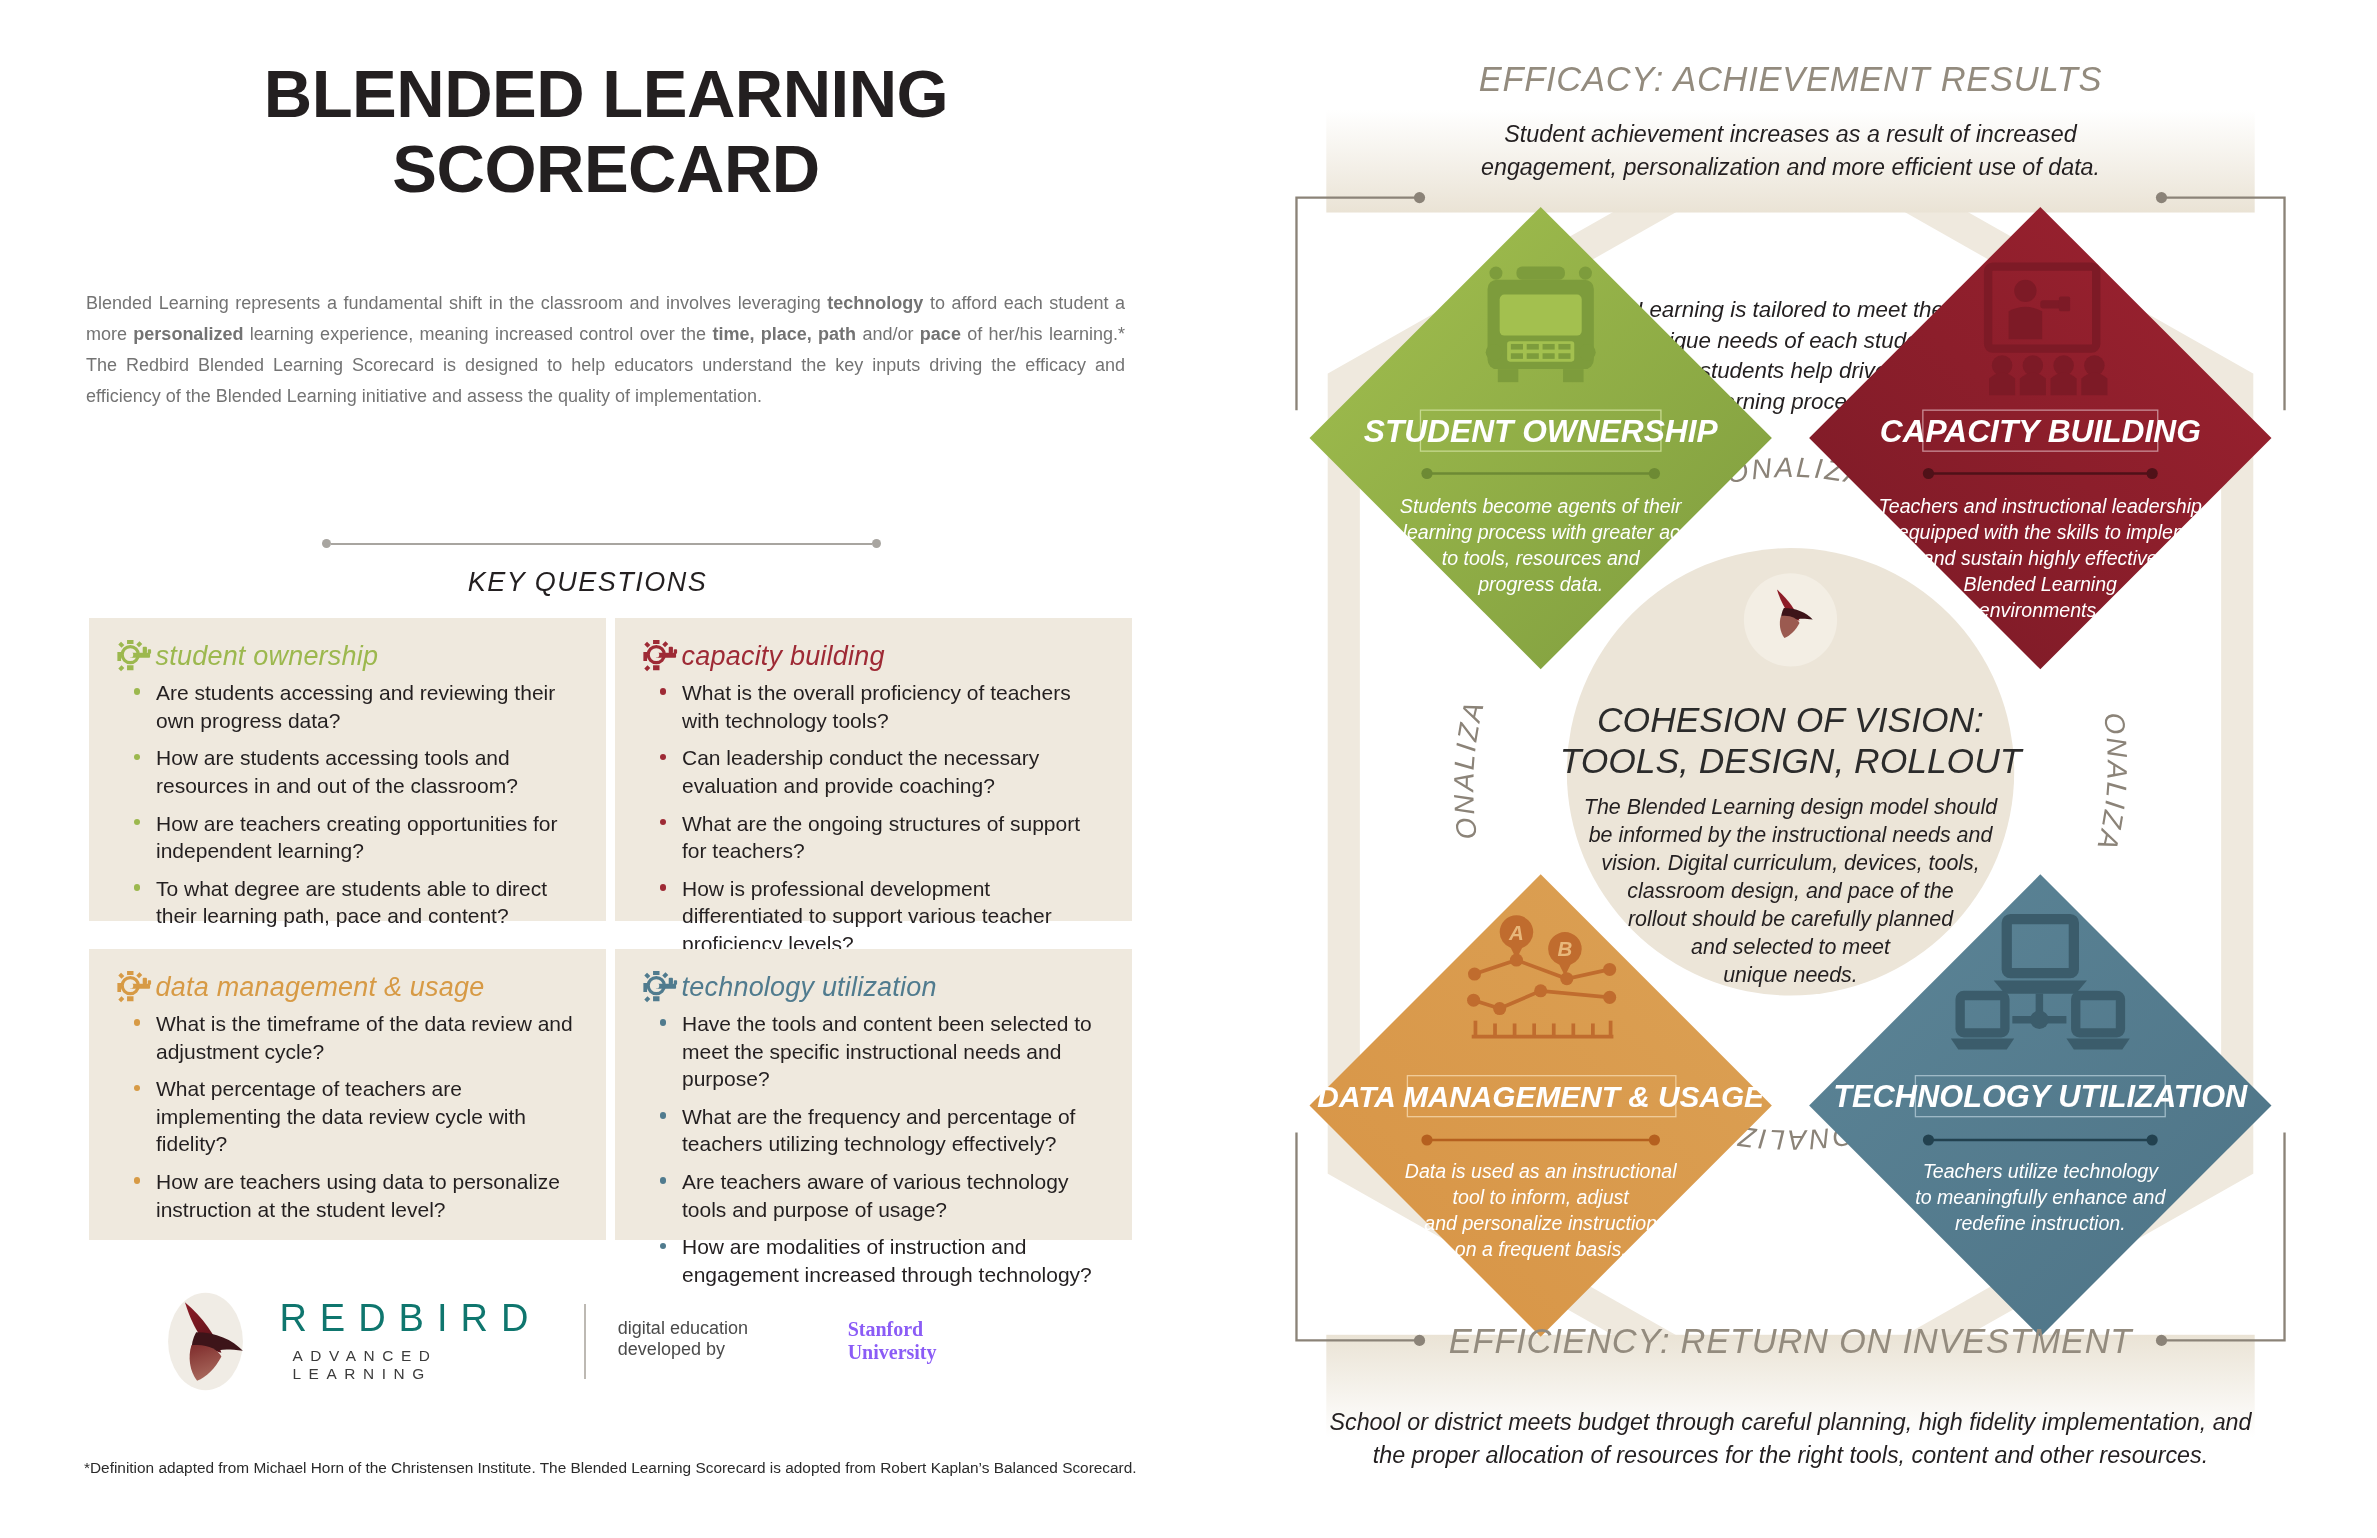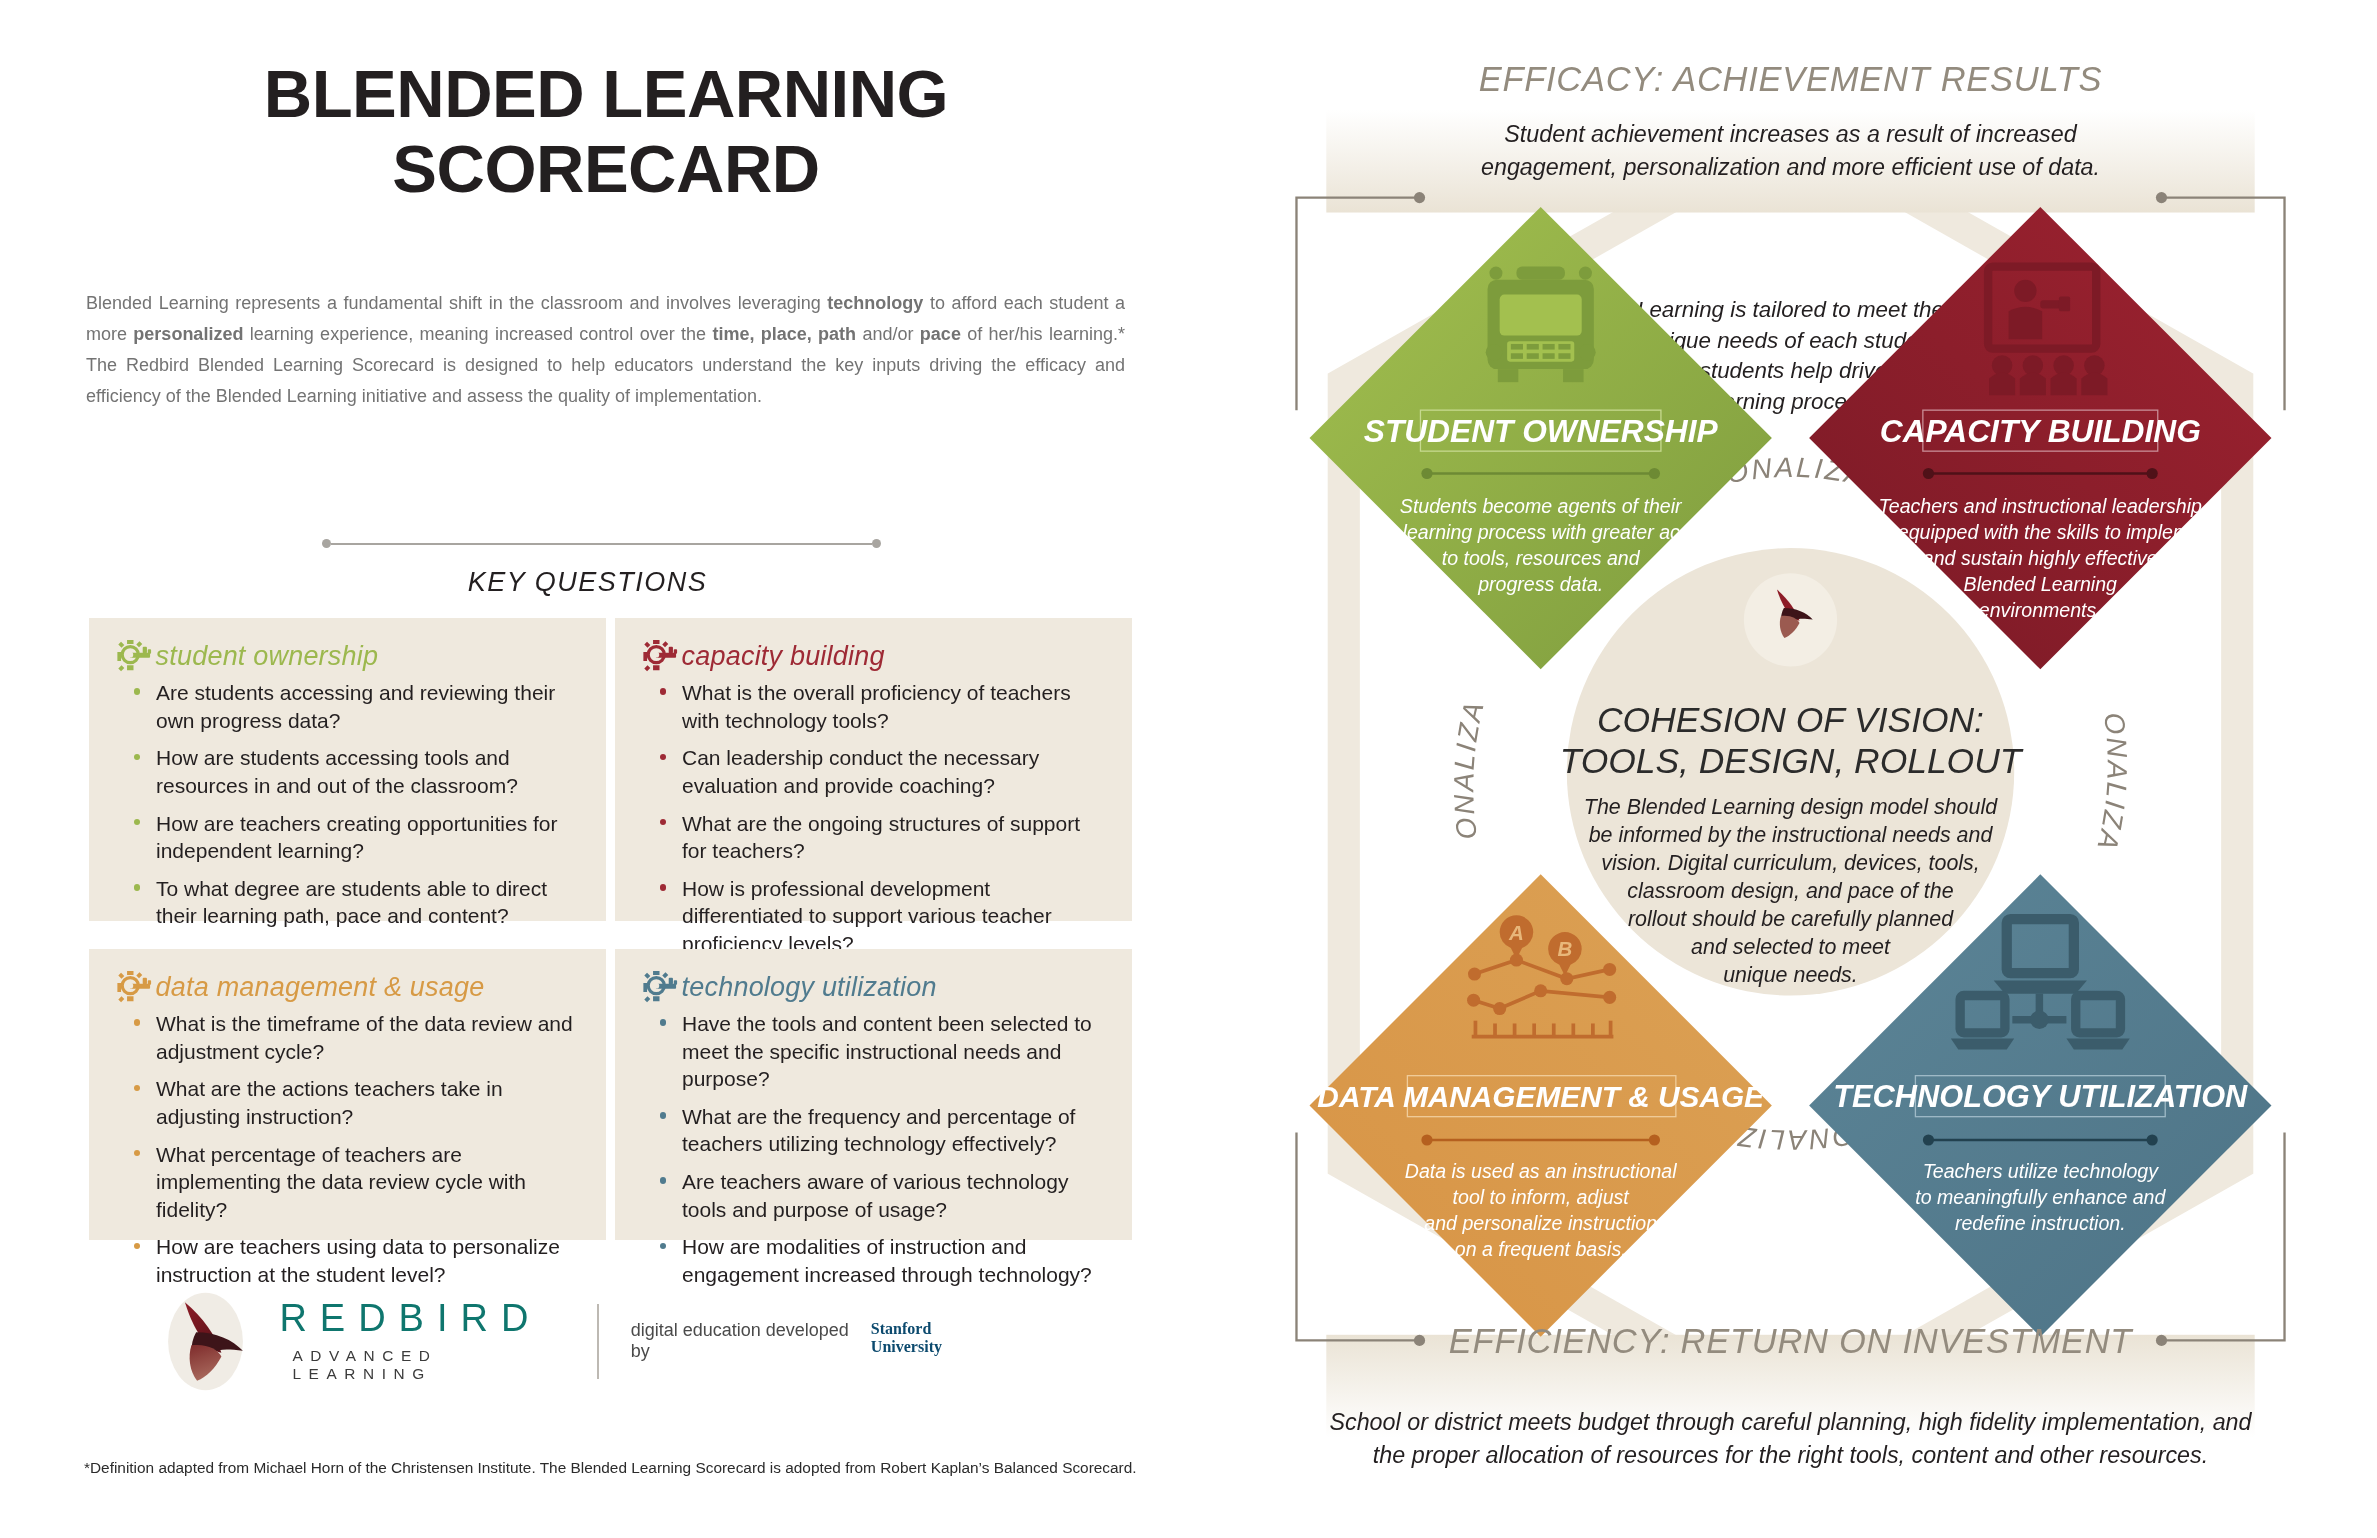--- a/index.html
+++ b/index.html
@@ -45,21 +45,21 @@
 
   
   #logo-row{position:absolute;left:154px;top:1285px;width:839px;height:112px;display:flex;align-items:center;}
   #redbird-mark{width:103px;height:101px;position:relative;flex:0 0 103px;}
   #redbird-wordmark{margin-left:22.4px;}
   #redbird-word{font-size:38px;letter-spacing:13px;color:#0f766e;font-weight:500;line-height:1;}
   #redbird-sub{font-size:15.4px;letter-spacing:7.6px;color:#3b3b3b;margin-top:9.3px;margin-left:13px;}
   #logo-sep{width:1.9px;height:75px;background:#bdb9b3;margin:0 32px 0 37px;}
   #stanford-line{display:flex;align-items:flex-start;}
   #stanford-pre{font-size:18px;color:#4a4a4a;}
-  #stanford-name{font-size:16px;font-weight:bold;color:#0c4a6e;margin-left:22px;
+  #stanford-name{font-size:20px;font-weight:bold;color:#8b5cf6;margin-left:22px;
     font-family:"Liberation Serif", serif;}
 
   #footnote{position:absolute;left:84px;top:1459px;width:1053px;
     font-size:15.4px;color:#2b2b2b;}
 
   
   #diagram{position:absolute;left:1203px;top:0;width:1175px;height:1538px;font-style:italic;}
   #diagram svg{position:absolute;left:0;top:0;}
 
   .dmd-title{font-weight:bold;fill:#fff;}
@@ -144,21 +144,20 @@
           <rect x="30" y="8.5" width="4.6" height="7" rx="1"></rect>
           <rect x="35.5" y="11" width="3.6" height="5" rx="1"></rect>
           <circle cx="16.5" cy="17" r="3.2" fill="#efe9de"></circle>
         </g>
           </svg>
       </span>
       <span class="ktxt" style="color:#d79a45">data management &amp; usage</span>
     </div>
     <ul class="qlist q-dm">
       <li>What is the timeframe of the data review and adjustment cycle?</li>
-      <li>What are the actions teachers take in adjusting instruction?</li>
       <li>What percentage of teachers are implementing the data review cycle with fidelity?</li>
       <li>How are teachers using data to personalize instruction at the student level?</li>
     </ul>
   </div>
 
   <div class="qbox" id="qbox-tu">
     <div class="qhead">
       <span class="key-icon">
         <svg viewBox="0 0 40 38" width="37" height="35">
             <g fill="#507b8e">

